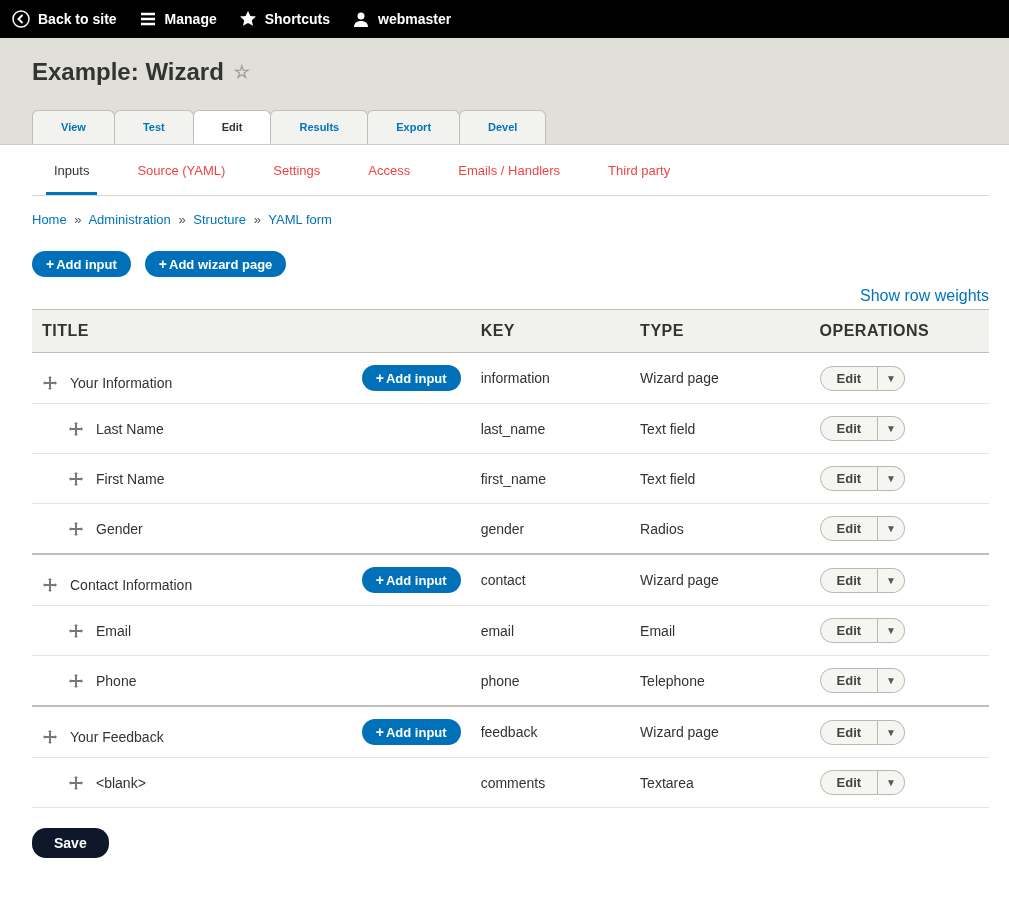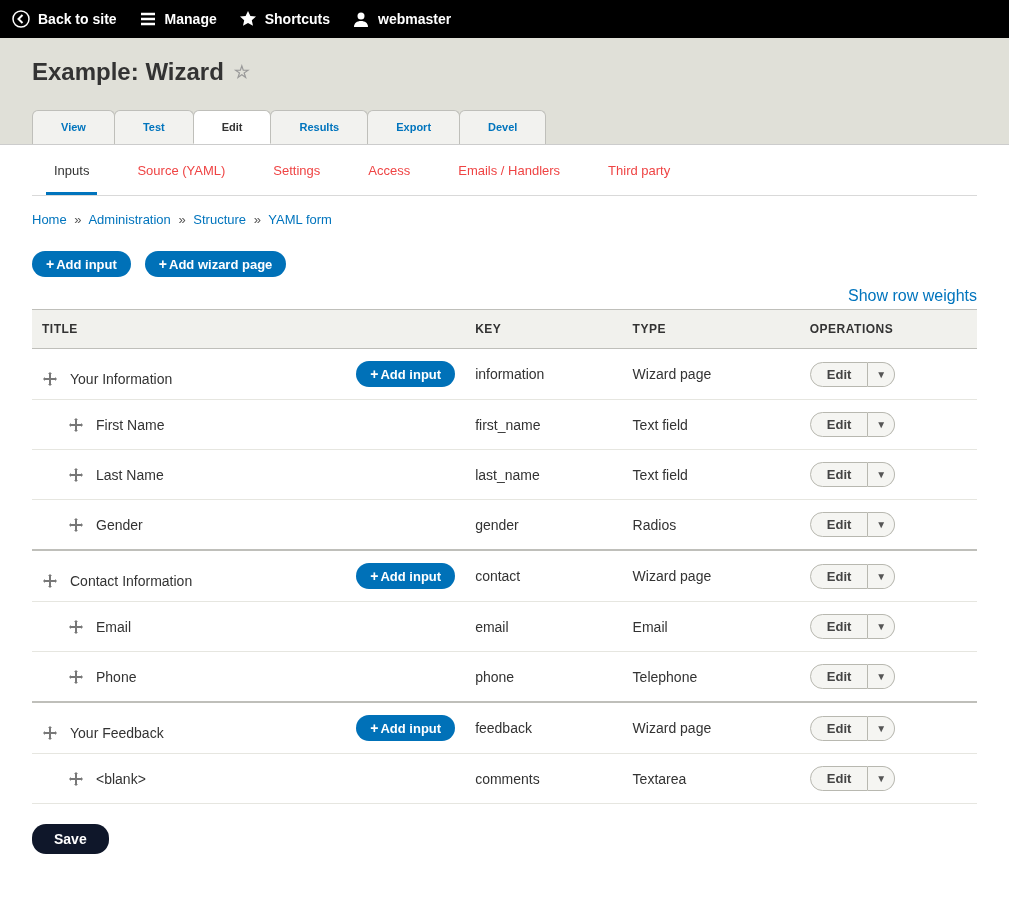--- a/index.html
+++ b/index.html
@@ -21,35 +21,35 @@
 .tabs-primary a { display: block; padding: 10px 28px; background: #f2f2ef; border: 1px solid #bfbfba; border-bottom: none; margin-right: 0; color: #0074bd; text-decoration: none; font-weight: bold; font-size: 11px; border-radius: 6px 6px 0 0; margin-left: -1px; }
 .tabs-primary a:first-child { margin-left: 0; }
 .tabs-primary a.active { background: #fff; color: #333; border-bottom: 1px solid #fff; position: relative; z-index: 2; }
 
 
 .tabs-secondary { display: flex; gap: 32px; padding: 18px 0 0 14px; border-bottom: 1px solid #d9d9d9; margin-bottom: 16px; }
 .tabs-secondary a { color: #ef4444; text-decoration: none; padding: 0 8px 14px 8px; font-size: 13px; }
 .tabs-secondary a.active { color: #333; border-bottom: 3px solid #0074bd; font-weight: normal; }
 
 
-.main-content { padding: 0 32px 40px 32px; }
+.main-content { padding: 0 20px 40px 32px; }
 .breadcrumb { margin: 0 0 24px 0; font-size: 13px; }
 .breadcrumb a { color: #0074bd; text-decoration: none; }
 .breadcrumb .sep { color: #555; margin: 0 4px; }
 
 .action-buttons { display: flex; gap: 14px; margin-bottom: 10px; }
 .btn-primary { background: #0071b8; color: #fff; border: none; border-radius: 14px; padding: 5px 14px; font-weight: bold; font-size: 13px; cursor: pointer; display: inline-flex; align-items: center; gap: 2px; }
 .btn-primary .plus { font-size: 14px; font-weight: bold; }
 
 .weights-link { text-align: right; margin-bottom: 4px; }
 .weights-link a { color: #0074bd; text-decoration: none; font-size: 16px; }
 
 
 table { width: 100%; border-collapse: collapse; }
-thead th { background: #f1f1ed; text-align: left; padding: 12px 10px; font-size: 12px; font-weight: bold; color: #333; border-top: 1px solid #bfbfba; border-bottom: 1px solid #bfbfba; letter-spacing: 0.5px; }
+thead th { background: #f1f1ed; text-align: left; padding: 12px 10px; font-size: 16px; font-weight: bold; color: #333; border-top: 1px solid #bfbfba; border-bottom: 1px solid #bfbfba; letter-spacing: 0.5px; }
 tbody td { padding: 12px 10px; border-bottom: 1px solid #e6e6e0; vertical-align: middle; font-size: 14px; }
 tbody tr.section-row td { border-top: 2px solid #bfbfba; }
 tbody tr.section-row:first-child td { border-top: none; }
 
 .title-cell { display: flex; align-items: flex-end; gap: 12px; }
 .title-cell.indent { padding-left: 26px; }
 .drag-handle { color: #888; cursor: move; font-size: 16px; display: inline-flex; }
 .title-text { flex: 1; color: #333; }
 .row-add-btn { margin-left: auto; }
 
@@ -197,44 +197,44 @@
         <tr>
           <td>
             <div class="title-cell indent">
               <span class="drag-handle">
                 <svg width="16" height="16" viewBox="0 0 16 16">
                   <path d="M8 1l2 2H6zM8 15l-2-2h4zM1 8l2-2v4zM15 8l-2 2V6z" fill="#787878"></path>
                   <rect x="7" y="3" width="2" height="10" fill="#787878"></rect>
                   <rect x="3" y="7" width="10" height="2" fill="#787878"></rect>
                 </svg>
               </span>
+              <span class="title-text">Last Name</span>
+            </div>
+          </td>
+          <td>last_name</td>
+          <td>Text field</td>
+          <td><span class="op-group">
+              <button class="btn-edit">Edit</button>
+              <button class="btn-drop">▼</button>
+            </span></td>
+        </tr>
+        <tr>
+          <td>
+            <div class="title-cell indent">
+              <span class="drag-handle">
+                <svg width="16" height="16" viewBox="0 0 16 16">
+                  <path d="M8 1l2 2H6zM8 15l-2-2h4zM1 8l2-2v4zM15 8l-2 2V6z" fill="#787878"></path>
+                  <rect x="7" y="3" width="2" height="10" fill="#787878"></rect>
+                  <rect x="3" y="7" width="10" height="2" fill="#787878"></rect>
+                </svg>
+              </span>
               <span class="title-text">First Name</span>
             </div>
           </td>
           <td>first_name</td>
-          <td>Text field</td>
-          <td><span class="op-group">
-              <button class="btn-edit">Edit</button>
-              <button class="btn-drop">▼</button>
-            </span></td>
-        </tr>
-        <tr>
-          <td>
-            <div class="title-cell indent">
-              <span class="drag-handle">
-                <svg width="16" height="16" viewBox="0 0 16 16">
-                  <path d="M8 1l2 2H6zM8 15l-2-2h4zM1 8l2-2v4zM15 8l-2 2V6z" fill="#787878"></path>
-                  <rect x="7" y="3" width="2" height="10" fill="#787878"></rect>
-                  <rect x="3" y="7" width="10" height="2" fill="#787878"></rect>
-                </svg>
-              </span>
-              <span class="title-text">Last Name</span>
-            </div>
-          </td>
-          <td>last_name</td>
           <td>Text field</td>
           <td><span class="op-group">
               <button class="btn-edit">Edit</button>
               <button class="btn-drop">▼</button>
             </span></td>
         </tr>
         <tr>
           <td>
             <div class="title-cell indent">
               <span class="drag-handle">

